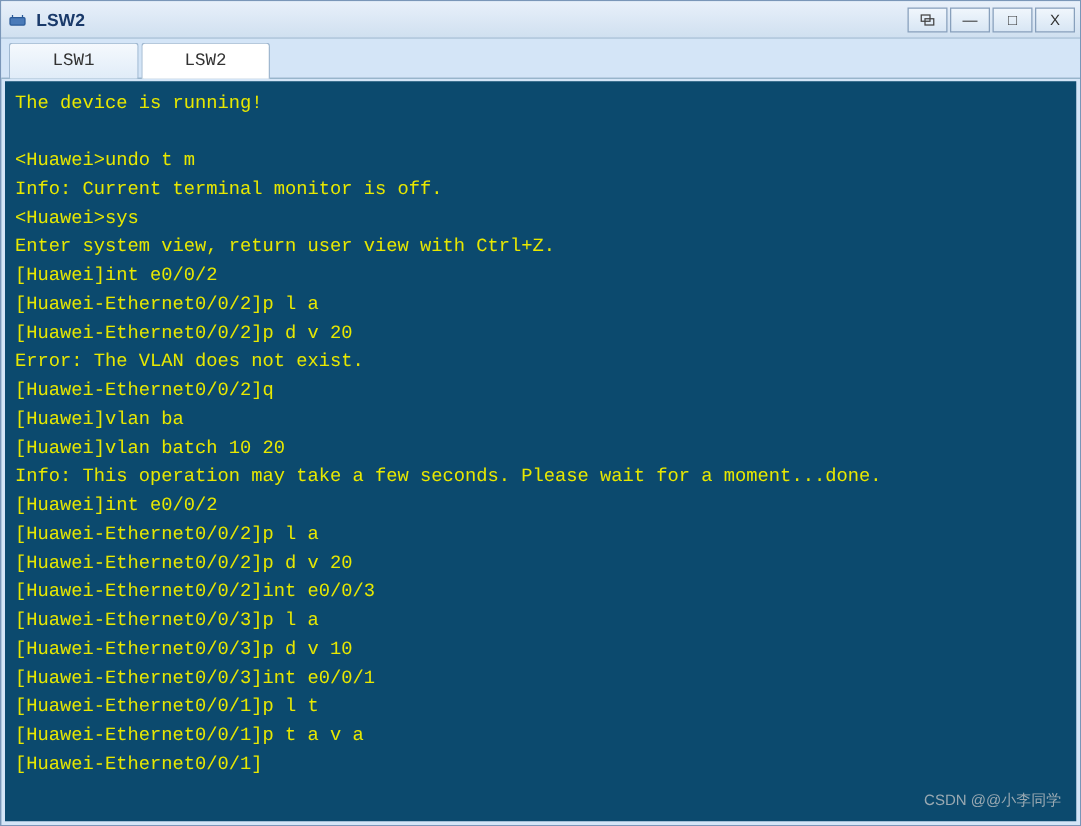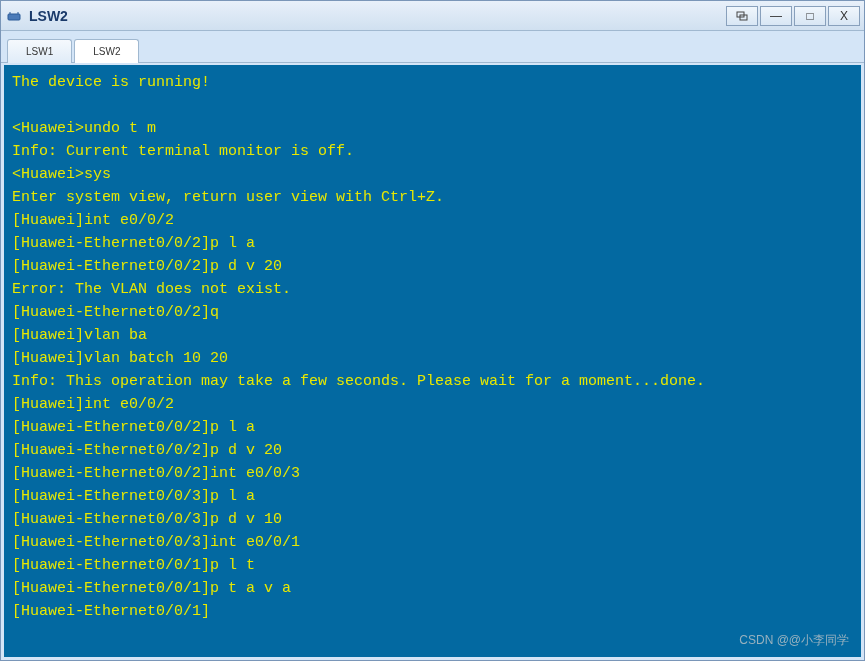--- a/index.html
+++ b/index.html
@@ -63,39 +63,40 @@
     }
     .tabbar {
       height: 32px;
       background: #d4e5f7;
       display: flex;
       align-items: flex-end;
       padding-left: 6px;
       border-bottom: 1px solid #a0b8d0;
     }
     .tab {
-      padding: 6px 18px;
+      padding: 6px 34px;
       background: linear-gradient(to bottom, #f5f9fd, #e0ecf8);
       border: 1px solid #a0b8d0;
       border-bottom: none;
       margin-right: 2px;
-      font-size: 10px;
+      font-size: 14px;
       color: #333;
       border-radius: 3px 3px 0 0;
       position: relative;
       top: 1px;
+      font-family: Liberation Mono, monospace;
     }
     .tab.active {
       background: #ffffff;
       font-weight: normal;
       z-index: 2;
     }
     .terminal {
       flex: 1;
-      background: #0369a1;
+      background: #0c4a6e;
       color: #e8e800;
       font-family: 'Courier New', monospace;
       font-size: 15px;
       line-height: 23px;
       padding: 6px 8px;
       overflow: hidden;
       white-space: pre;
       border: 3px solid #d4e5f7;
       border-top: 2px solid #d4e5f7;
     }

